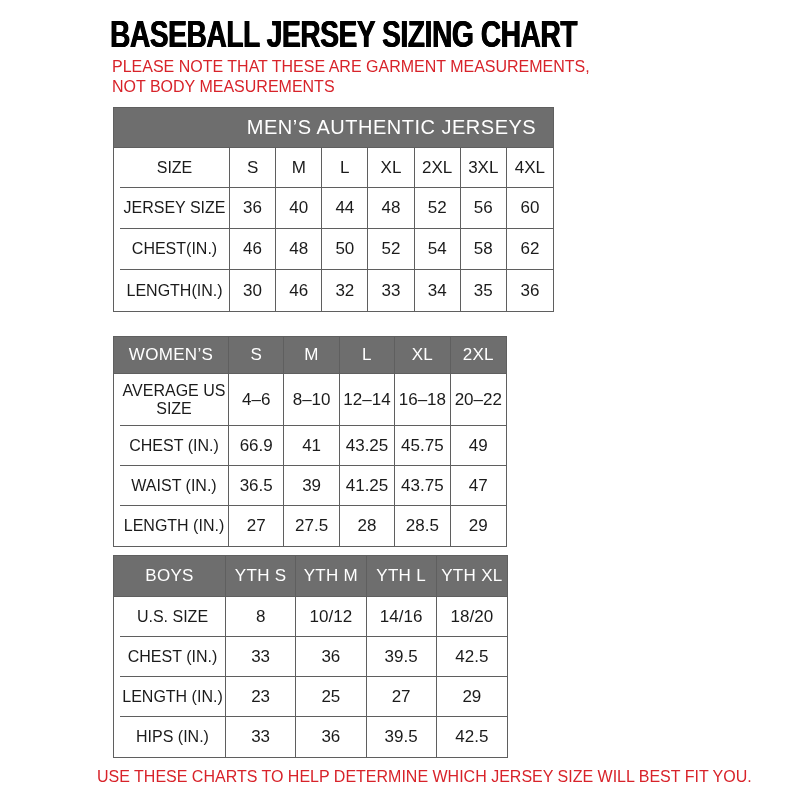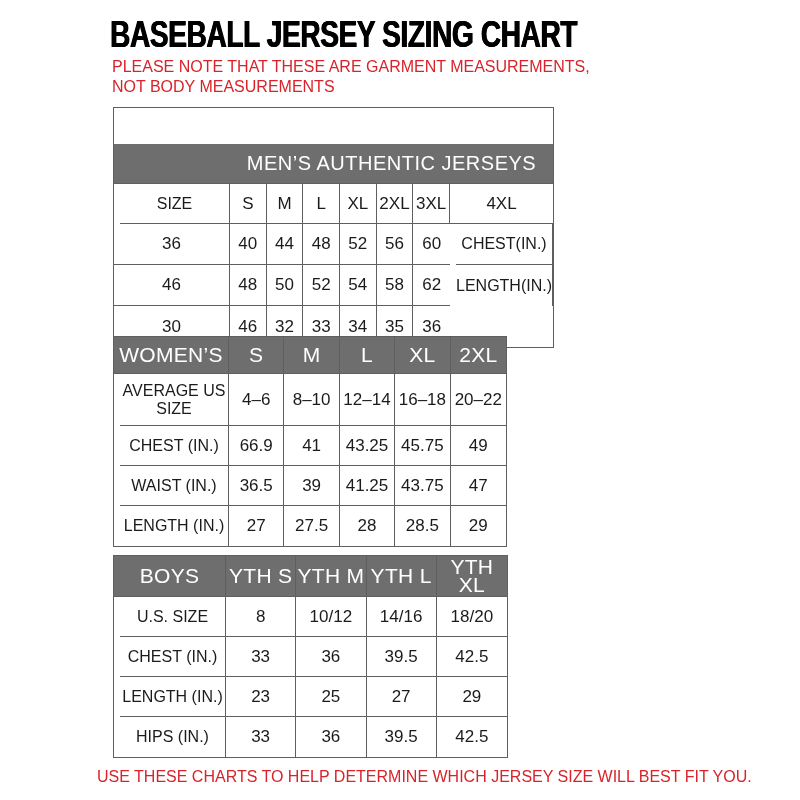--- a/index.html
+++ b/index.html
@@ -55,42 +55,41 @@
     background: #6e6e6e;
     border-bottom: 1px solid #5f5f5f;
     padding-left: 116px;
     display: flex;
     align-items: center;
     justify-content: center;
     color: #ffffff;
     font-size: 20px;
     letter-spacing: 0.5px;
     white-space: nowrap;
-    margin-top: 36px;
   }
   .grid { display: grid; }
   .g-mens { grid-template-columns: 116px repeat(7, 1fr); }
   .g-wom  { grid-template-columns: 115px repeat(5, 1fr); }
   .g-boys { grid-template-columns: 112px repeat(4, 1fr); }
   .cell {
     display: flex;
     align-items: center;
     justify-content: center;
     border-right: 1px solid #5f5f5f;
     border-bottom: 1px solid #5f5f5f;
     font-size: 17px;
     text-align: center;
     line-height: 18px;
     background: #ffffff;
   }
   .cell.lbl { font-size: 16px; margin-left: 6px; }
   .cell.gray {
     background: #6e6e6e;
     color: #ffffff;
-    font-size: 21px;
+    font-size: 17px;
     letter-spacing: 0.3px;
   }
   .cell.lc { border-right: none; }
   .cell.lr { border-bottom: none; }
   .g-mens > .cell { height: 40px; }
   .g-mens > .cell.dr { height: 41px; }
   .g-wom  > .cell { height: 40px; }
   .g-wom  > .cell.hd { height: 37px; }
   .g-wom  > .cell.r1 { height: 52px; }
   .g-boys > .cell { height: 40px; }
@@ -113,20 +112,21 @@
     <div class="grid g-mens">
       <div class="cell lbl">SIZE</div>
       <div class="cell">S</div>
       <div class="cell">M</div>
       <div class="cell">L</div>
       <div class="cell">XL</div>
       <div class="cell">2XL</div>
       <div class="cell">3XL</div>
       <div class="cell lc">4XL</div>
 
+      <div class="cell lbl dr">JERSEY SIZE</div>
       <div class="cell dr">36</div>
       <div class="cell dr">40</div>
       <div class="cell dr">44</div>
       <div class="cell dr">48</div>
       <div class="cell dr">52</div>
       <div class="cell dr">56</div>
       <div class="cell dr lc">60</div>
 
       <div class="cell lbl dr">CHEST(IN.)</div>
       <div class="cell dr">46</div>

